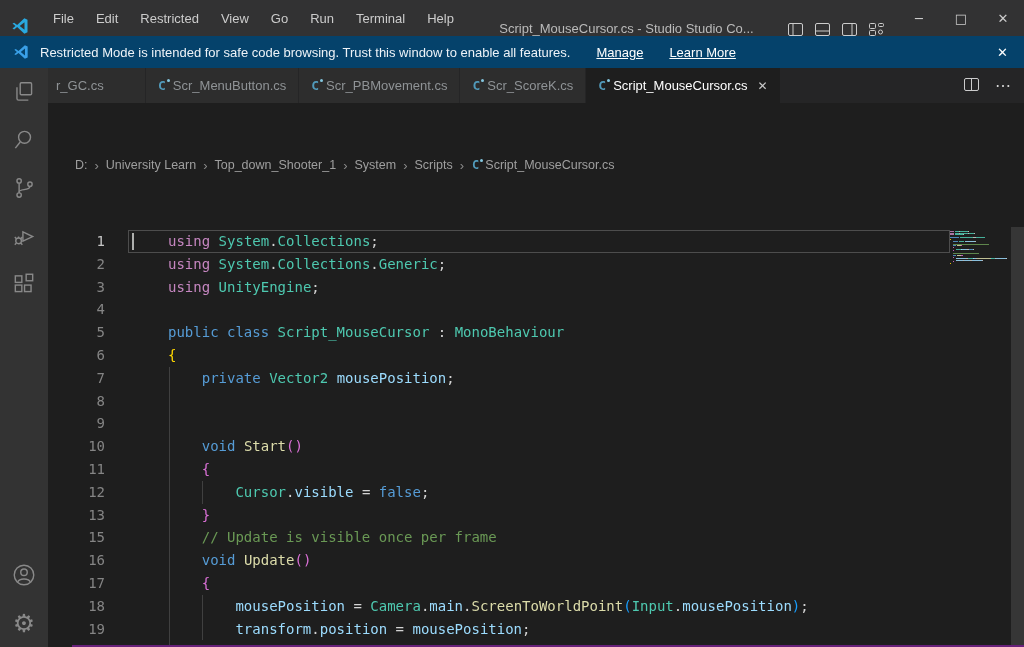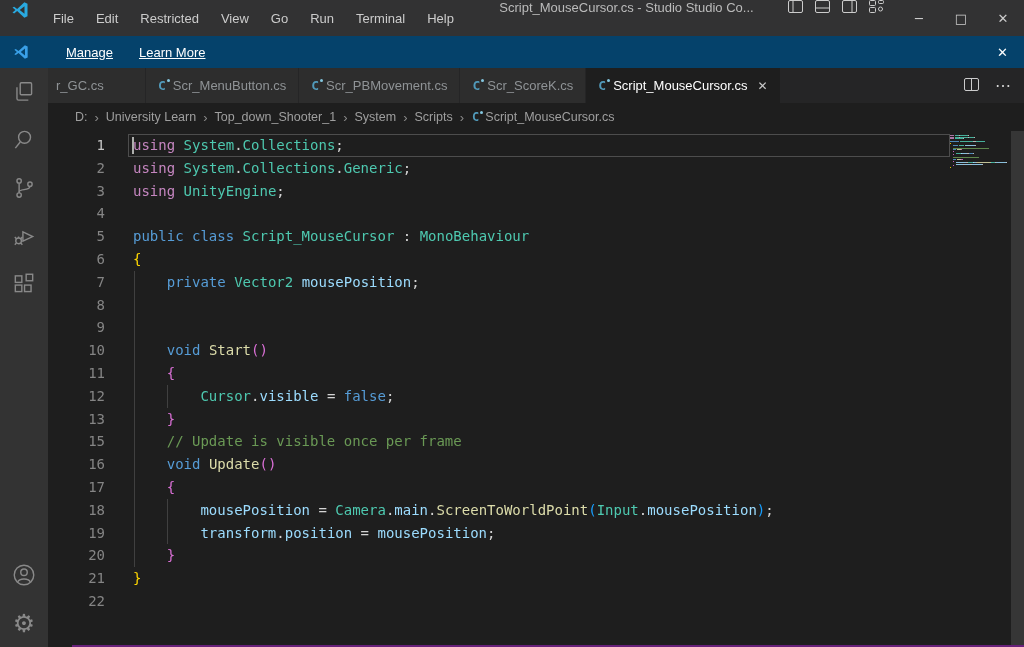--- a/index.html
+++ b/index.html
@@ -2,21 +2,21 @@
 <html><head>
 <meta charset="utf-8">
 <style>
   * { margin:0; padding:0; box-sizing:border-box; }
   html,body { width:1024px; height:647px; overflow:hidden; background:#1e1e1e;
               font-family:"Liberation Sans", sans-serif; }
 
   .window { width:1024px; height:647px; display:flex; flex-direction:column; position:relative; }
 
   
-  .titlebar { height:36px; background:#323233; display:flex; align-items:flex-start; flex:0 0 36px; }
+  .titlebar { height:36px; background:#323233; display:flex; align-items:flex-end; flex:0 0 36px; }
   .tb-logo { width:20px; height:20px; margin:0 12px 0 10px; display:flex; align-items:center; justify-content:center; }
   .menubar { display:flex; height:100%; align-items:center; }
   .menu-item { color:#cccccc; font-size:13px; padding:0 11px; height:100%; display:flex; align-items:center; cursor:default; }
   .window-title { flex:1; text-align:center; color:#bbbbbb; font-size:13px; white-space:nowrap; overflow:hidden; }
   .layout-icons { display:flex; gap:12px; margin-right:14px; align-items:center; }
   .layout-icons svg { display:block; }
   .window-controls { display:flex; height:100%; }
   .win-btn { width:42px; height:100%; display:flex; align-items:center; justify-content:center;
              color:#cccccc; font-size:13px; font-family:"DejaVu Sans", sans-serif; }
 
@@ -32,21 +32,21 @@
   .main { flex:1; display:flex; min-height:0; position:relative; }
 
   
   .activitybar { width:48px; background:#333333; display:flex; flex-direction:column; align-items:center; flex:0 0 48px; }
   .ab-item { width:48px; height:48px; display:flex; align-items:center; justify-content:center; color:#868686; }
   .ab-item svg { stroke:#898989; fill:none; stroke-width:1.3; }
   .ab-spacer { flex:1; }
   .ab-gear { font-size:25px; color:#898989; line-height:1; font-family:"DejaVu Sans", sans-serif; }
 
   
-  .editor-area { flex:1; display:flex; flex-direction:column; min-width:0; position:relative; background:#1e1e1e; }
+  .editor-area { flex:1; display:flex; flex-direction:column; min-width:0; position:relative; background:#1e1e1e;gap:48px; }
 
   
   .tabbar { height:35px; background:#252526; display:flex; flex:0 0 35px; align-items:stretch; }
   .tabs { display:flex; overflow:hidden; }
   .tab { display:flex; align-items:center; background:#2d2d2d; color:#8f9396; font-size:13px;
          padding:0 12px; border-right:1px solid #252526; white-space:nowrap; cursor:default; }
   .tab.first { width:98px; padding-left:8px; overflow:hidden; }
   .tab.active { background:#1e1e1e; color:#ffffff; }
   .tab .close-x { margin-left:10px; font-size:12px; color:#cccccc; font-family:"DejaVu Sans", sans-serif; }
   .cs-icon { position:relative; font-family:"DejaVu Sans Mono", monospace; font-weight:bold; font-size:13px;
@@ -62,21 +62,21 @@
   .bc-item { cursor:pointer; }
   .bc-sep { margin:0 7px; color:#8a8a8a; font-size:13px; }
   .breadcrumb .cs-icon { font-size:12px; margin-right:6px; margin-left:1px; }
 
   
   .code-region { flex:1; position:relative; padding-top:3px; overflow:hidden;
                  font-family:"DejaVu Sans Mono", monospace; font-size:14px; }
   .code-line { height:22.8px; line-height:22.8px; display:flex; position:relative; white-space:pre; }
   .ln { width:85px; flex:0 0 85px; text-align:right; padding-right:28px; color:#858585; }
   .code-line.active .ln { color:#c6c6c6; }
-  .line-text { position:relative; flex:1; }
+  .line-text { position:relative; flex:1;margin-left:35px; }
   .guide { position:absolute; top:0; bottom:0; width:1px; background:#404040; }
   .cur-line-box { position:absolute; left:80px; right:74px; top:0; bottom:0;
                   border:1px solid #4d4d4d; pointer-events:none; }
   .caret { position:absolute; left:84px; top:3px; width:2px; height:17px; background:#aeafad; }
 
   
   .minimap { position:absolute; top:4px; right:16px; width:58px; }
   .mm-row { height:1.6px; line-height:0; white-space:nowrap; }
   .mm-seg { display:inline-block; height:1.1px; vertical-align:top; }
   .scrollbar-strip { position:absolute; top:0; right:0; bottom:0; width:13px; background:rgba(140,140,140,0.22); }
@@ -140,20 +140,21 @@
       <span class="win-btn close">✕</span>
     </div>
   </div>
 
   <div class="banner" style="background: rgb(5, 66, 107);">
     <span class="banner-logo">
       <svg width="16" height="16" viewBox="0 0 24 24">
           <path fill="#3aa0e8" d="M17.8 1.8 8.2 10.6 4.2 7.5 2 8.6 5.9 12 2 15.4l2.2 1.1 4-3.1 9.6 8.8 4.2-2V3.8l-4.2-2zm.2 5.1v10.2L11.6 12 18 6.9z"></path>
         </svg>
     </span>
+    <span class="banner-text">Restricted Mode is intended for safe code browsing. Trust this window to enable all features.</span>
     <span class="banner-link">Manage</span>
     <span class="banner-link">Learn More</span>
     <span class="banner-close">✕</span>
   </div>
 
   <div class="main">
 
     <aside class="activitybar">
       <span class="ab-item">
         <svg width="26" height="26" viewBox="0 0 24 24">

